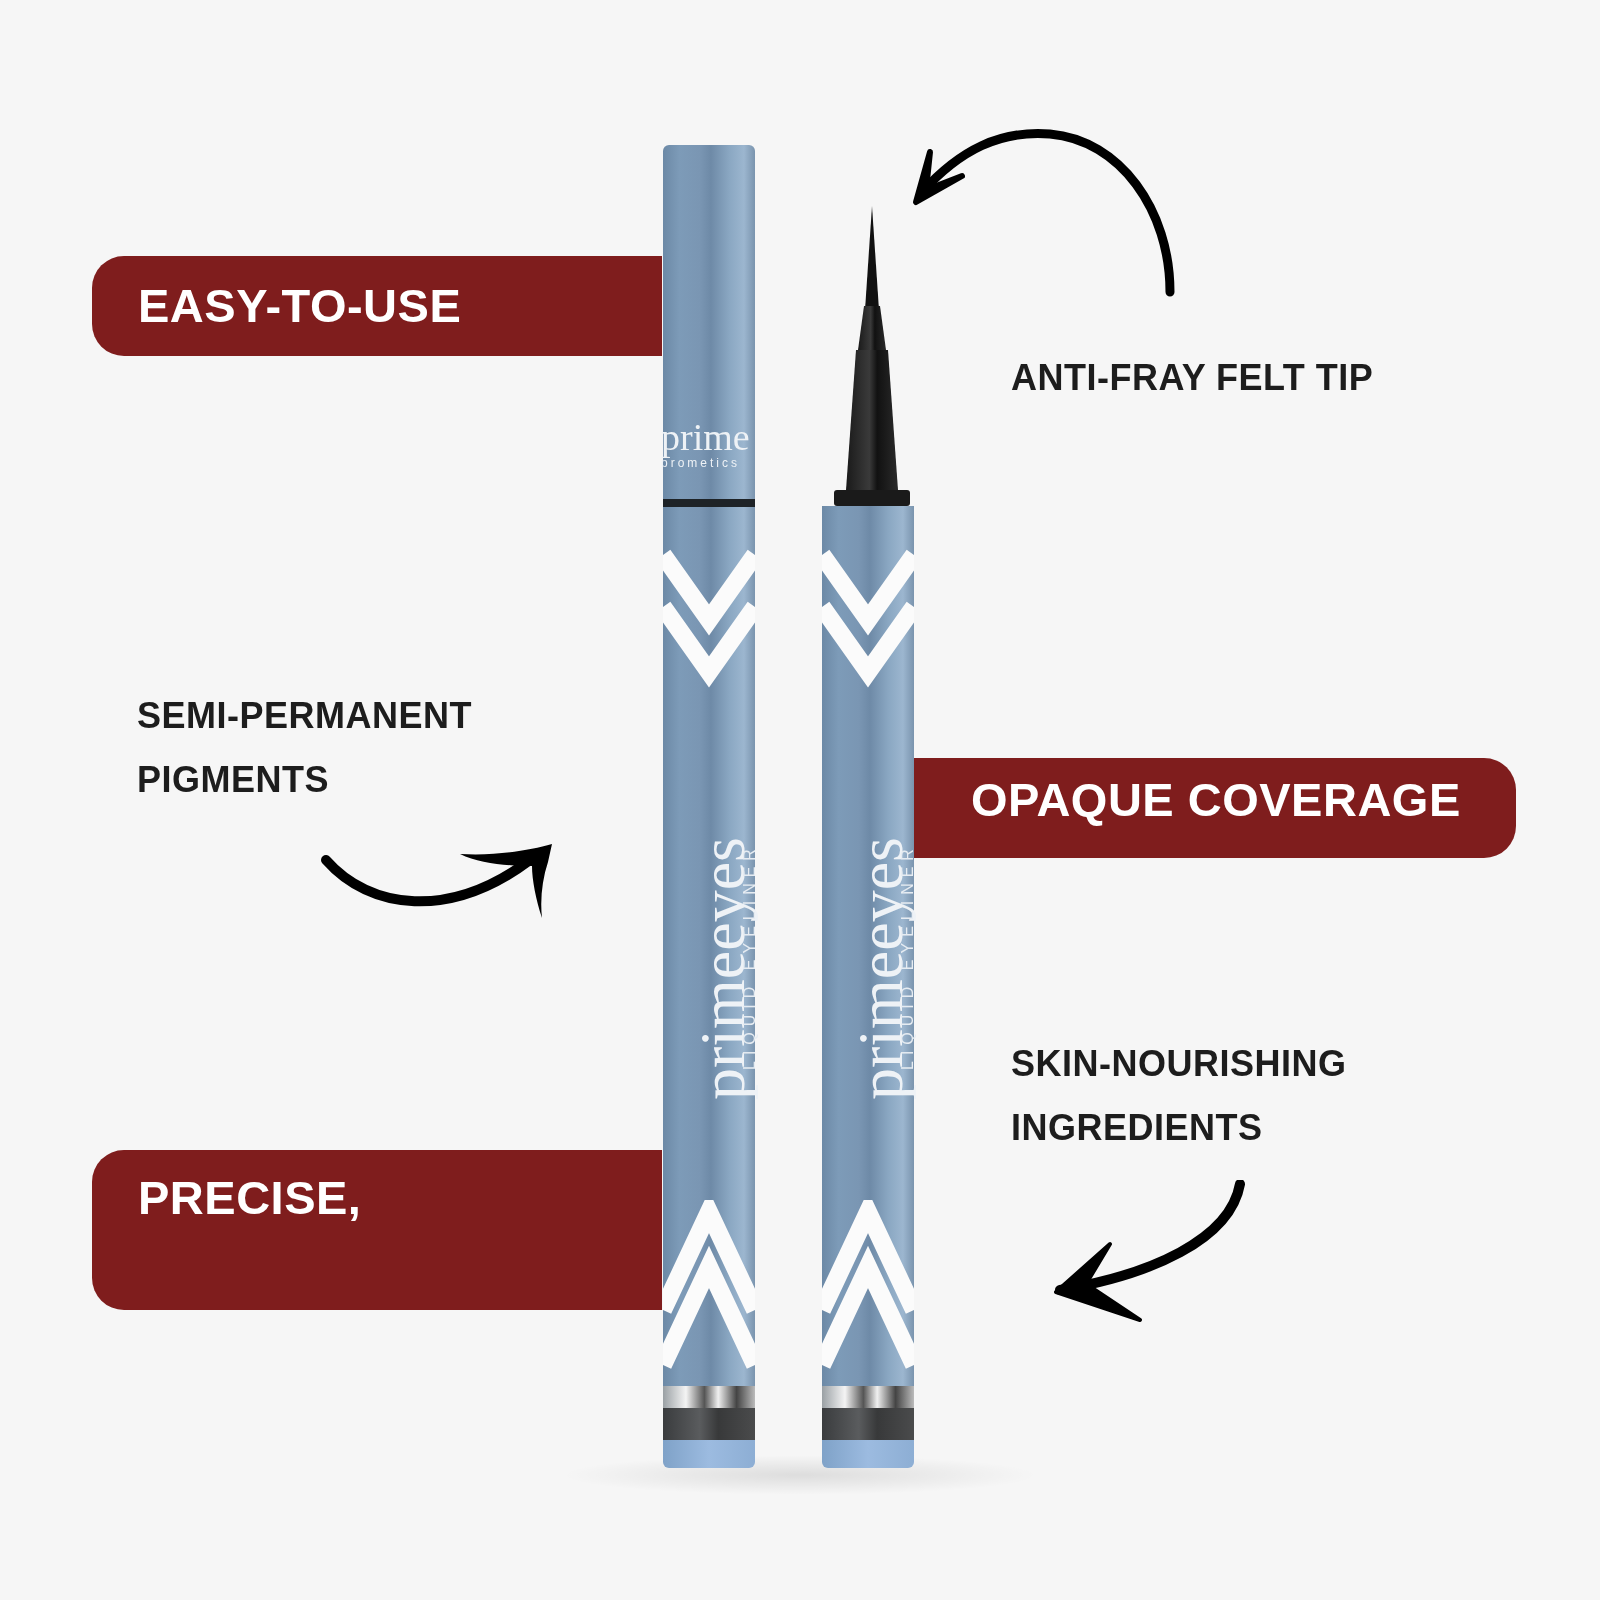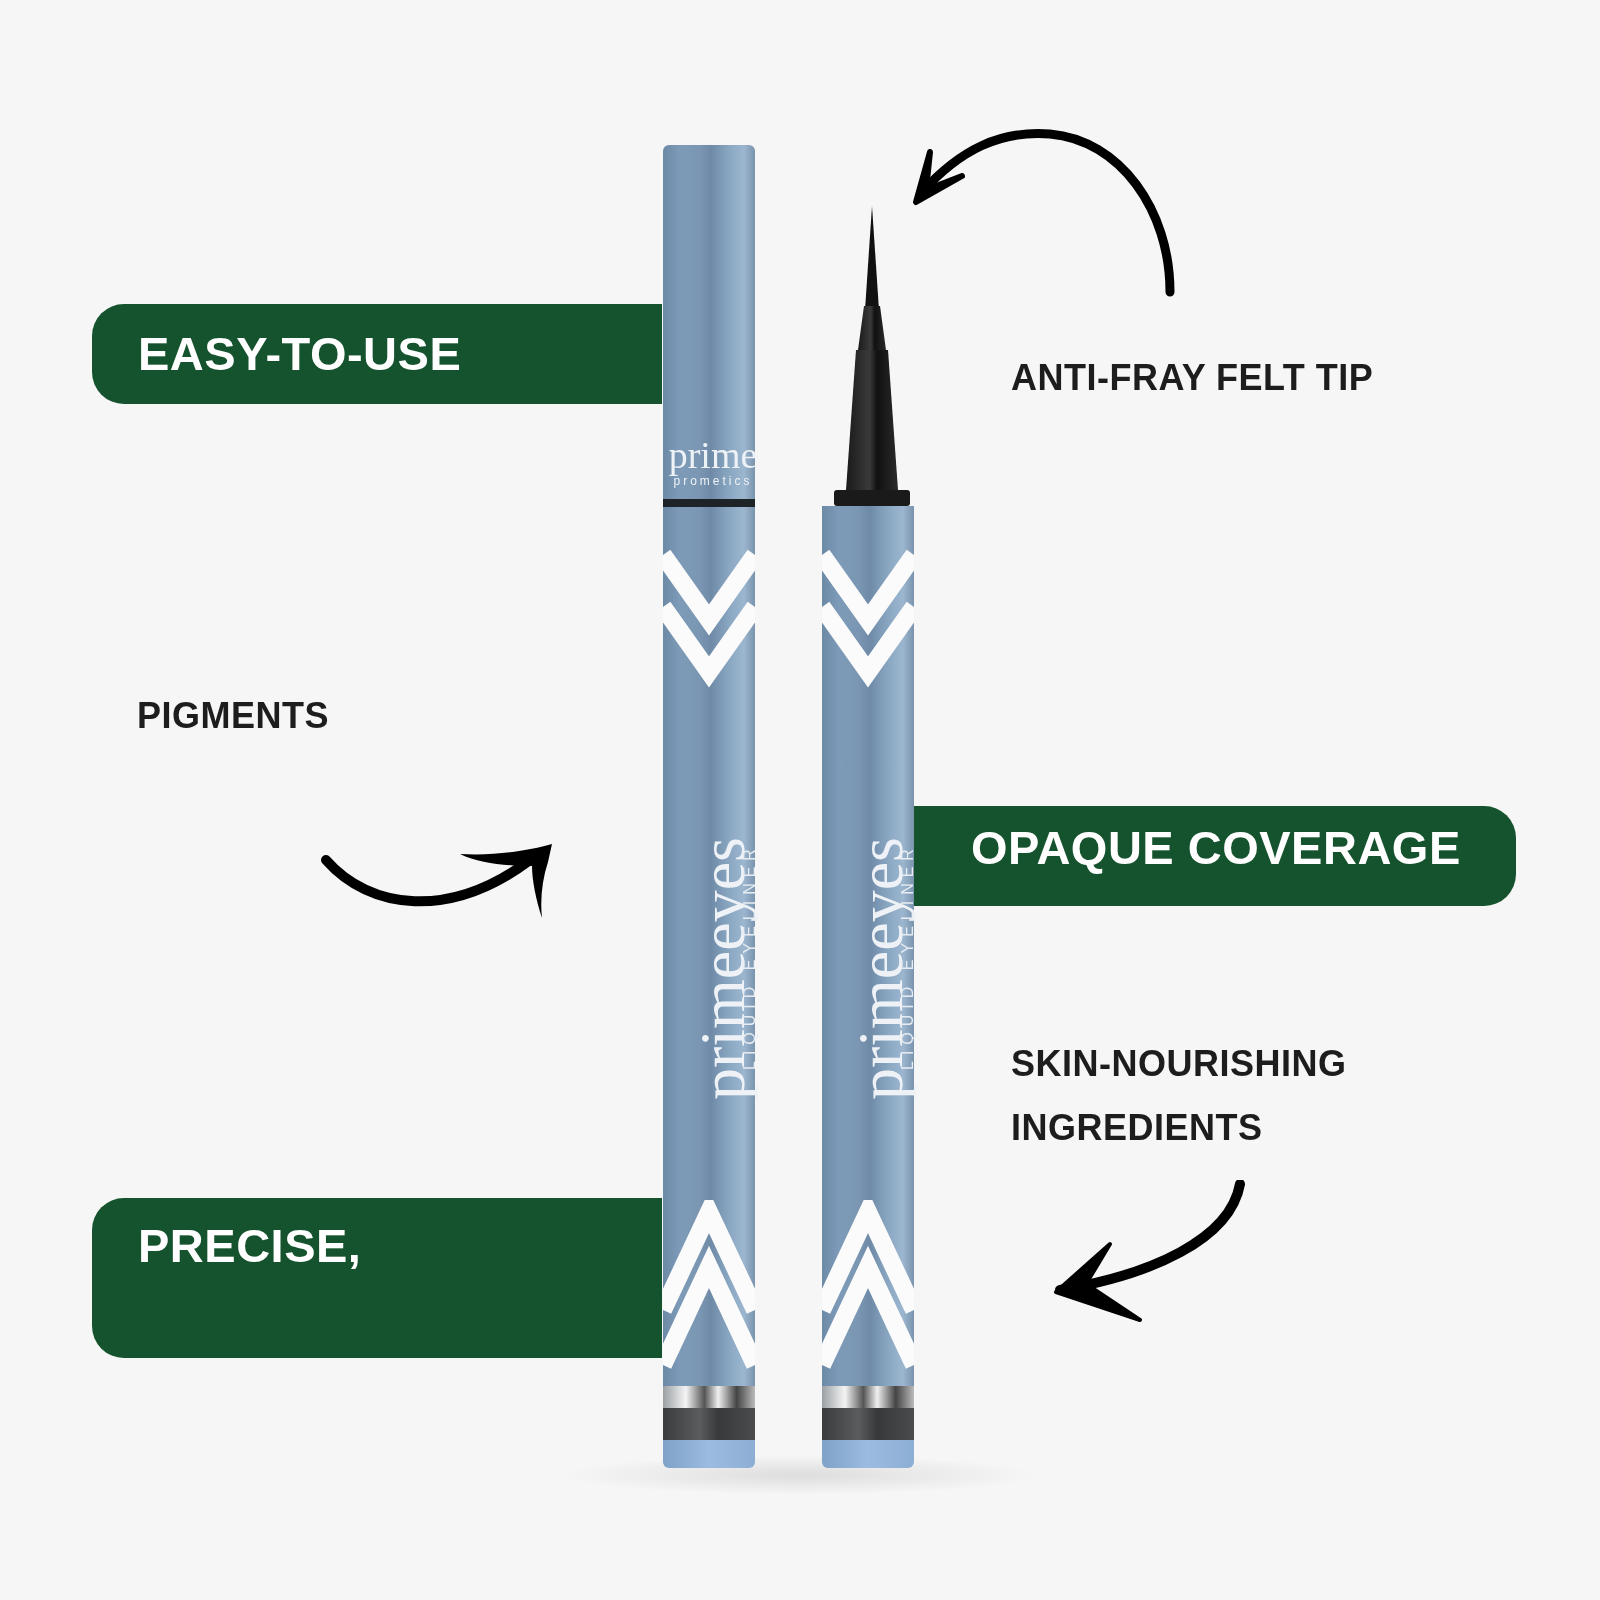--- a/index.html
+++ b/index.html
@@ -1,17 +1,17 @@
 <!DOCTYPE html>
 <html><head>
 <meta charset="utf-8">
 <style>
   html, body { margin:0; padding:0; }
   body { width:1600px; height:1600px; background:#f6f6f6; position:relative; overflow:hidden; font-family:"Liberation Sans", "DejaVu Sans", sans-serif; }
-  .pill { position:absolute; background:#14532d; color:#fff; font-weight:700; font-size:47px; letter-spacing:0.5px; line-height:60px; box-sizing:border-box;margin-top:48px; }
+  .pill { position:absolute; background:#7f1d1d; color:#fff; font-weight:700; font-size:47px; letter-spacing:0.5px; line-height:60px; box-sizing:border-box; }
   .pill.left { border-radius:32px 0 0 32px; padding-left:46px; }
   .pill.right { border-radius:0 32px 32px 0; padding-left:57px; }
   .label { position:absolute; color:#1d1d1d; font-weight:700; font-size:36px; line-height:64px; letter-spacing:0.5px; }
   .pen { position:absolute; width:92px; background:linear-gradient(90deg,#6c89a6 0%,#7d9bb8 18%,#7a96b3 40%,#6e8aa7 52%,#8aa7c2 72%,#9cb6cf 88%,#7a94ae 100%); }
   .chev { position:absolute; left:0; width:92px; }
   .brand-vert { position:absolute; color:#eef2f6; font-family:"Liberation Serif","DejaVu Serif",serif; font-size:64px; white-space:nowrap; transform:rotate(-90deg); transform-origin:left top; }
   .sub-vert { position:absolute; color:#e6ecf2; font-size:16px; letter-spacing:6px; white-space:nowrap; transform:rotate(-90deg); transform-origin:left top; }
   .ring { position:absolute; width:92px; }
   .arrow { position:absolute; }
 </style>
@@ -28,33 +28,34 @@
 
 <div class="pill right" style="left:914px; top:758px; width:602px; height:100px; padding-top:12px;">
   <span>OPAQUE COVERAGE</span>
 </div>
 
 <div class="label" style="left:1011px; top:346px;">
   <span>ANTI-FRAY FELT TIP</span>
 </div>
 
 <div class="label" style="left:137px; top:684px;">
+  <div>SEMI-PERMANENT</div>
   <div>PIGMENTS</div>
 </div>
 
 <div class="label" style="left:1011px; top:1012px;margin-top:20px;">
   <div>SKIN-NOURISHING</div>
   <div>INGREDIENTS</div>
 </div>
 
 <div style="position:absolute; left:560px; top:1455px; width:480px; height:40px; background:radial-gradient(ellipse at center, rgba(0,0,0,0.10) 0%, rgba(0,0,0,0) 70%);"></div>
 
 <div>
   <div class="pen" style="left:663px; top:145px; height:362px; border-radius:6px 6px 0 0;"></div>
-  <div style="position:absolute; left:661px; top:436px; width:96px; overflow:hidden; text-align:center;">
+  <div style="position:absolute; left:661px; top:418px; width:96px; overflow:hidden; text-align:left;">
     <div style="font-family:'Liberation Serif','DejaVu Serif',serif; color:#eef2f6; font-size:38px; line-height:38px; margin-right:-8px;">prime</div>
     <div style="color:#eef2f6; font-size:12px; letter-spacing:3px; margin-right:-8px;">prometics</div>
   </div>
   <div style="position:absolute; left:663px; top:499px; width:92px; height:8px; background:#1e2327;"></div>
   <div class="pen" style="left:663px; top:507px; height:887px;"></div>
   <svg class="chev" style="left:663px; top:547px;" width="92" height="160" viewBox="0 0 92 160">
     <polyline points="0,8 46,73 92,8" fill="none" stroke="#fbfbfb" stroke-width="18"></polyline>
     <polyline points="0,60 46,125 92,60" fill="none" stroke="#fbfbfb" stroke-width="18"></polyline>
   </svg>
   <div class="brand-vert" style="left:686px; top:1100px;">primeeyes</div>

